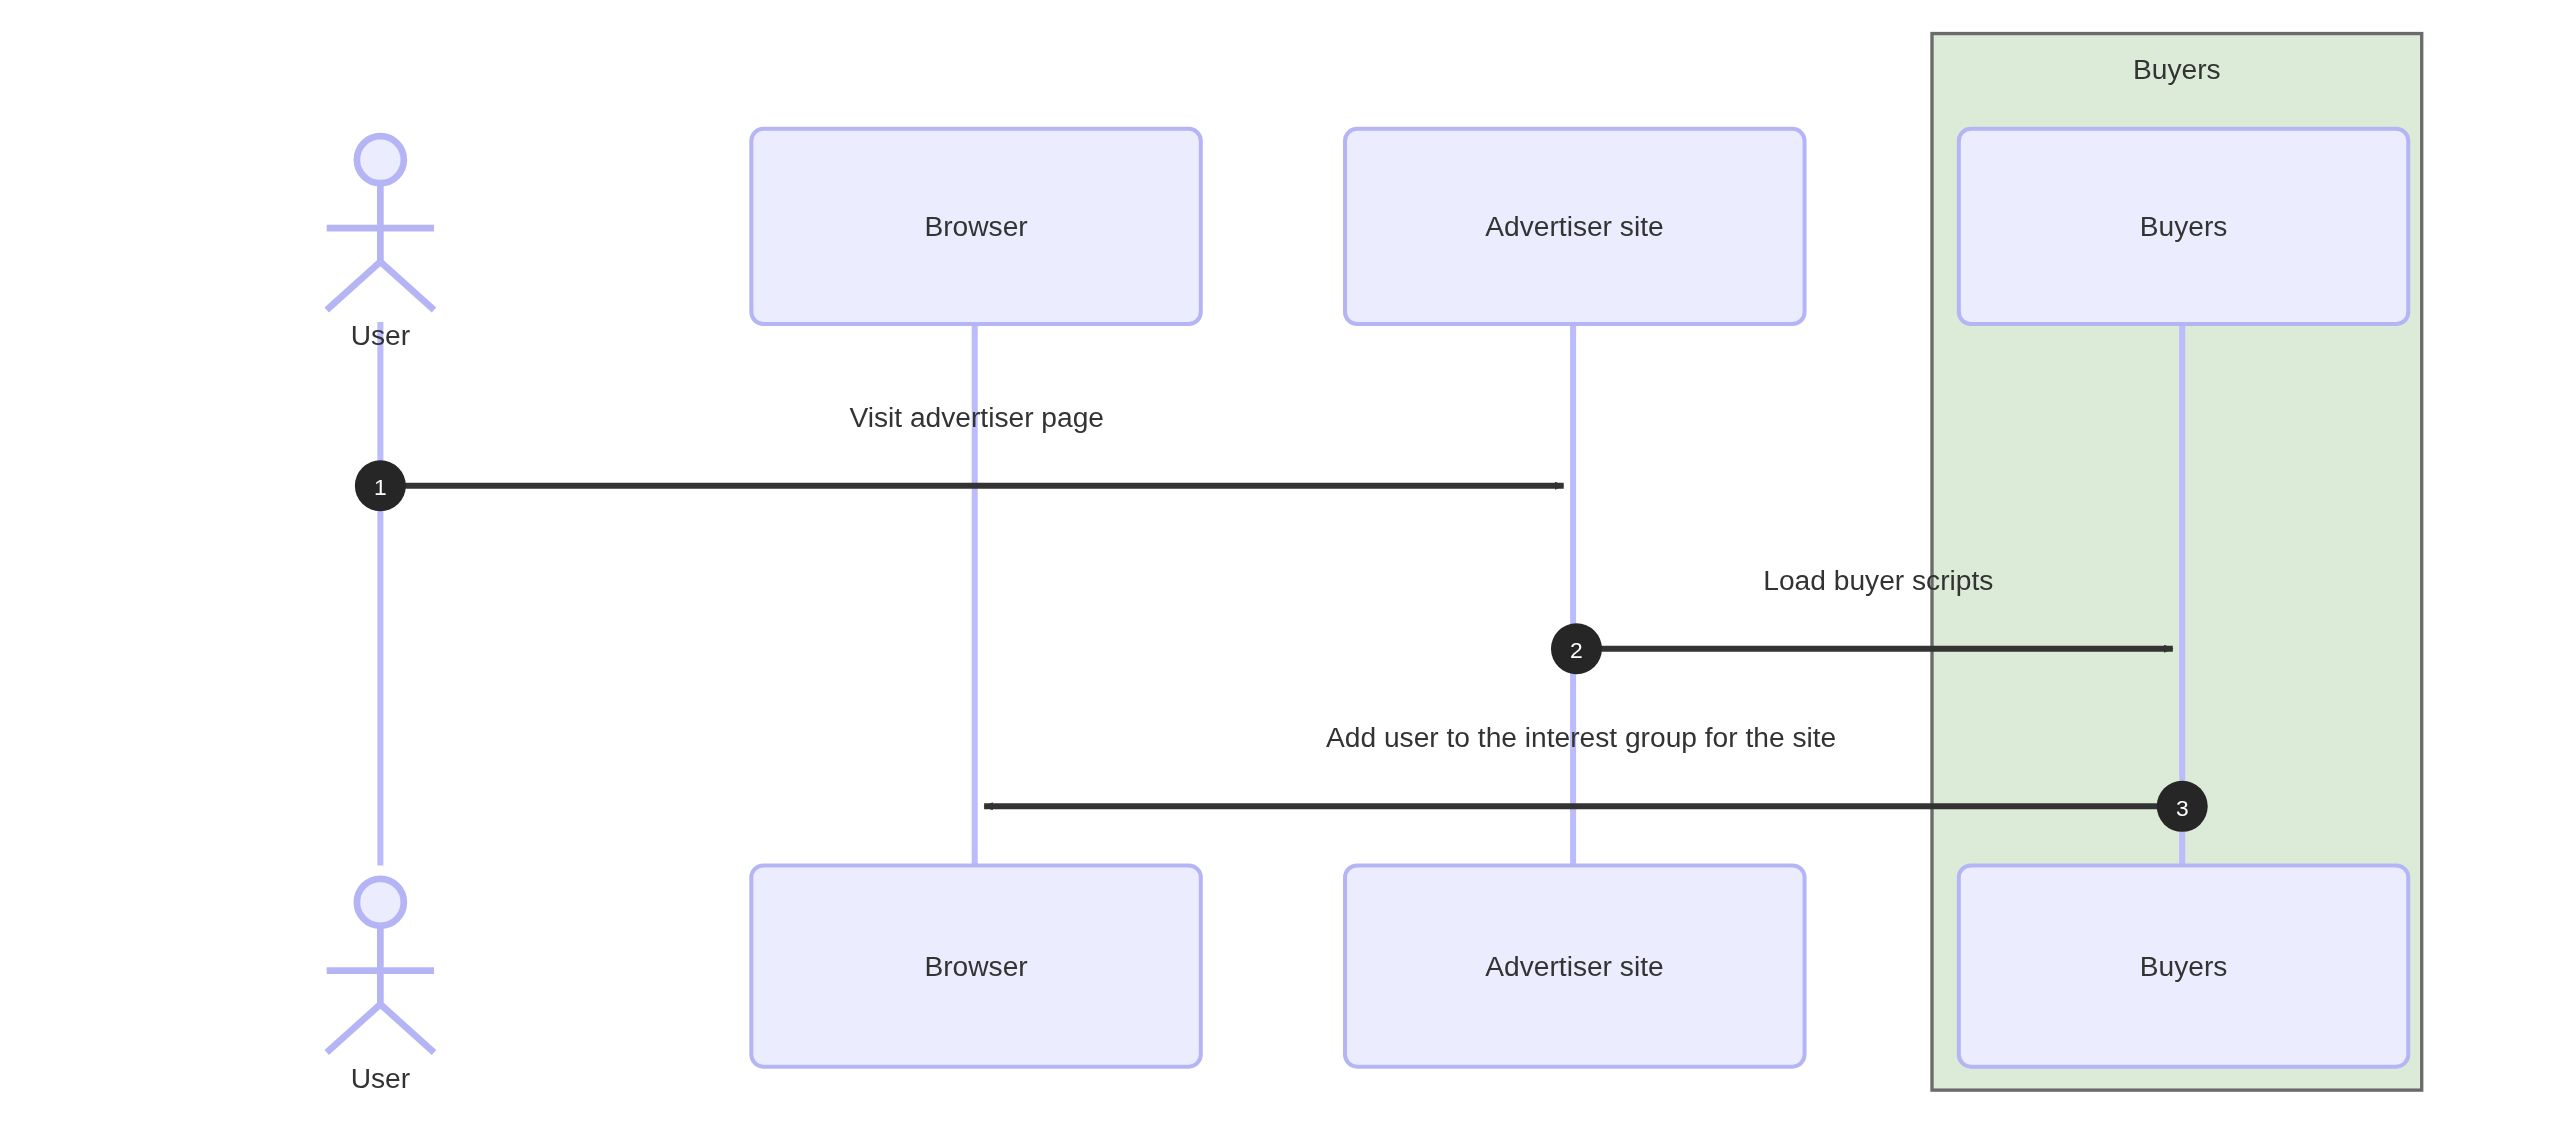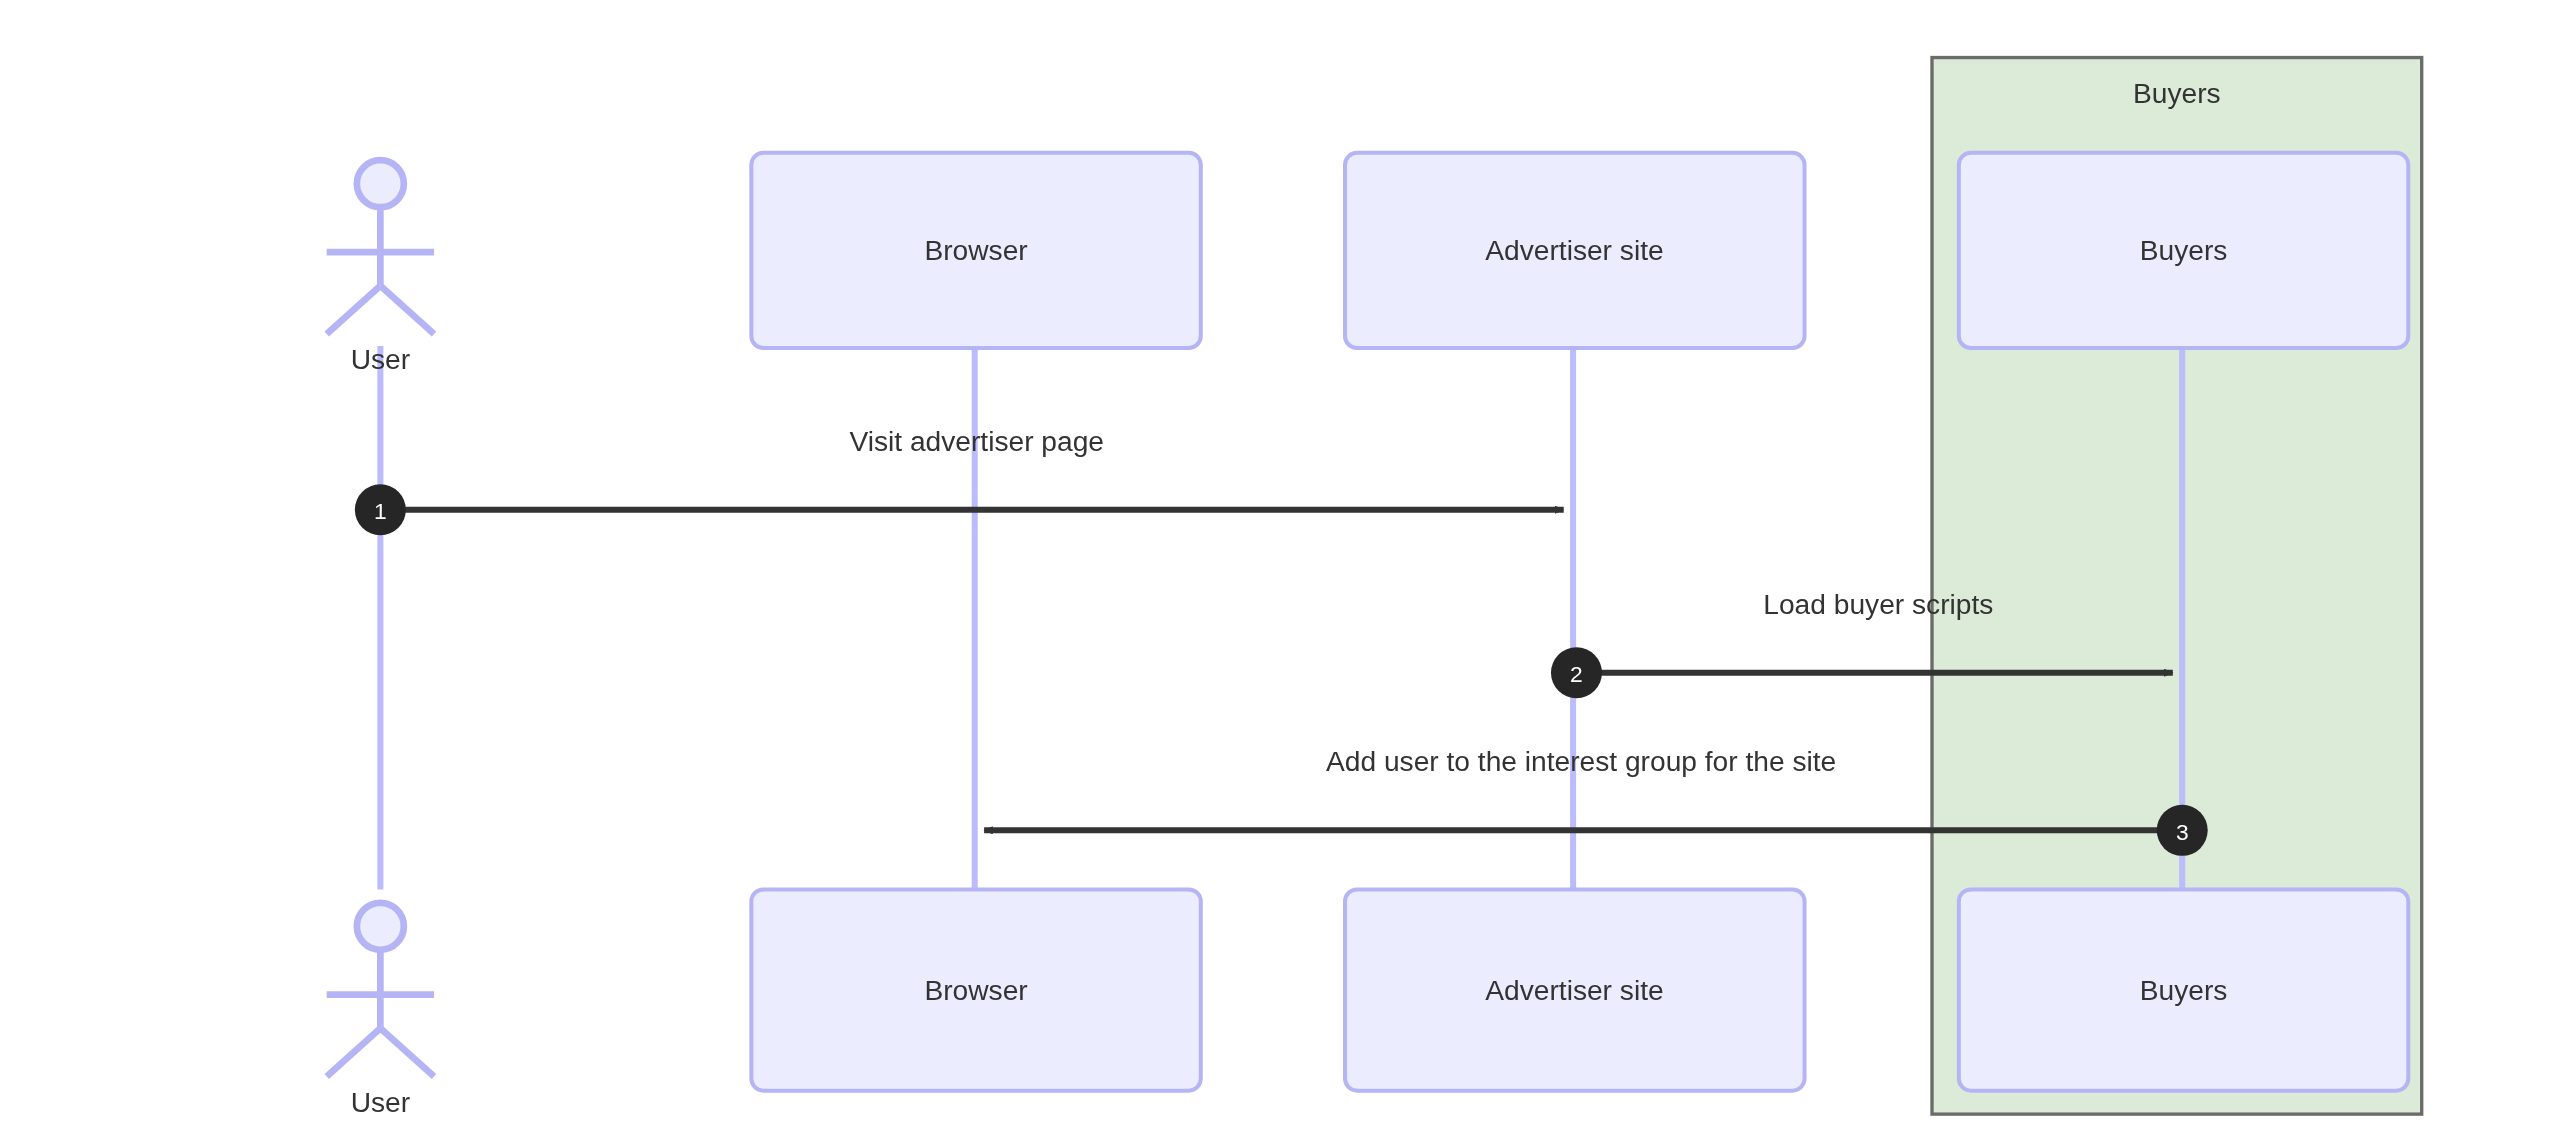--- a/index.html
+++ b/index.html
@@ -3,21 +3,21 @@
 <meta charset="utf-8">
 <title>Sequence Diagram</title>
 <style>
   html,body{margin:0;padding:0;}
   body{
     width:2576px;height:1123px;
     background:#ffffff;
     font-family:"Liberation Sans","DejaVu Sans",sans-serif;
     overflow:hidden;
   }
-  #stage{position:relative;width:2576px;height:937px;margin-top:24px;}
+  #stage{position:relative;width:2576px;height:937px;}
   #stage > svg{position:absolute;left:0;top:0;}
 </style>
 </head>
 <body>
 
 <div id="stage">
   <svg id="diagram-svg" width="2576" height="1123" xmlns="http://www.w3.org/2000/svg" viewBox="0 0 3840 1674">
     <defs>
       <marker id="arrowRight" markerWidth="14" markerHeight="12" refX="13" refY="6" orient="auto" markerUnits="userSpaceOnUse">
         <path d="M0,0 L14,6 L0,12 z" fill="#333333"></path>

